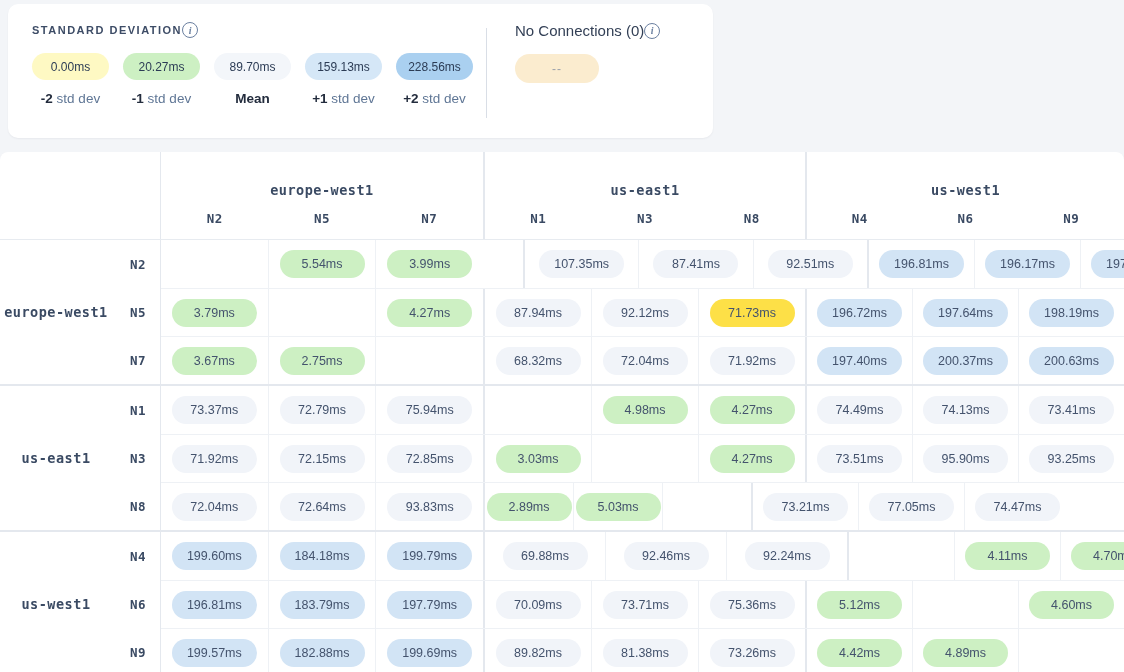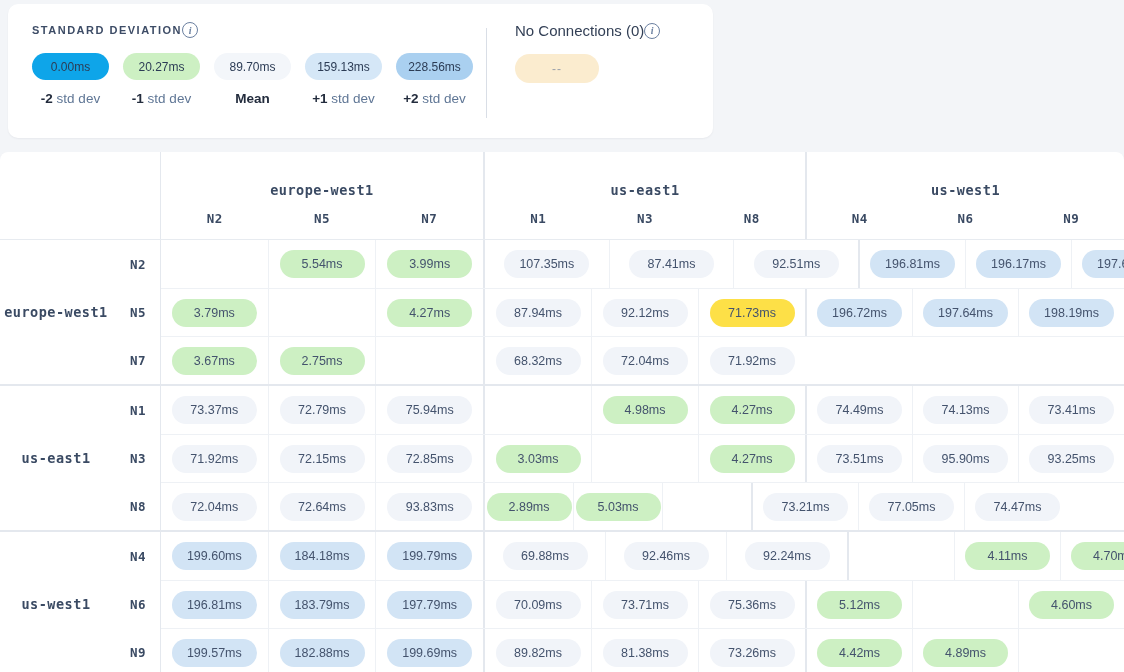--- a/index.html
+++ b/index.html
@@ -95,21 +95,21 @@
 </head>
 <body>
 
 <div class="legend-card">
   <div class="std-section">
     <div class="section-title-row">
       <span class="std-title">STANDARD DEVIATION</span>
       <span class="info-icon">i</span>
     </div>
     <div class="legend-pills" id="legend-pills">
-        <div class="legend-pill" style="background: #0ea5e9;">0.00ms</div>
+        <div class="legend-pill" style="background: #fef9c3;">0.00ms</div>
         <div class="legend-pill" style="background: rgb(205, 240, 195);">20.27ms</div>
         <div class="legend-pill" style="background: rgb(243, 246, 250);">89.70ms</div>
         <div class="legend-pill" style="background: rgb(213, 231, 247);">159.13ms</div>
         <div class="legend-pill" style="background: rgb(170, 208, 240);">228.56ms</div>
       </div>
     <div class="legend-labels" id="legend-labels">
         <div class="legend-label"><b>-2</b> std dev</div>
         <div class="legend-label"><b>-1</b> std dev</div>
         <div class="legend-label"><b>Mean</b></div>
         <div class="legend-label"><b>+1</b> std dev</div>
@@ -162,21 +162,21 @@
           <div class="cell-groups">
             <div class="cell-group" style="width: 322px;">
               <div class="cell"></div>
               <div class="cell">
                 <div class="latency-pill" style="background: rgb(205, 240, 195);">5.54ms</div>
               </div>
               <div class="cell">
                 <div class="latency-pill" style="background: rgb(205, 240, 195);">3.99ms</div>
               </div>
             </div>
-            <div class="cell-group" style="width: 375px;">
+            <div class="cell-group" style="width: 344px; margin-left: 40px;">
               <div class="cell">
                 <div class="latency-pill" style="background: rgb(241, 244, 249);">107.35ms</div>
               </div>
               <div class="cell">
                 <div class="latency-pill" style="background: rgb(241, 244, 249); text-align: right;">87.41ms</div>
               </div>
               <div class="cell">
                 <div class="latency-pill" style="background: rgb(241, 244, 249);">92.51ms</div>
               </div>
             </div>
@@ -243,20 +243,31 @@
             </div>
             <div class="cell-group" style="width: 322px;">
               <div class="cell">
                 <div class="latency-pill" style="background: rgb(241, 244, 249);">68.32ms</div>
               </div>
               <div class="cell">
                 <div class="latency-pill" style="background: rgb(241, 244, 249);">72.04ms</div>
               </div>
               <div class="cell">
                 <div class="latency-pill" style="background: rgb(241, 244, 249);">71.92ms</div>
+              </div>
+            </div>
+            <div class="cell-group" style="width: 319px;">
+              <div class="cell">
+                <div class="latency-pill" style="background: rgb(210, 228, 245);">197.40ms</div>
+              </div>
+              <div class="cell">
+                <div class="latency-pill" style="background: rgb(210, 228, 245);">200.37ms</div>
+              </div>
+              <div class="cell">
+                <div class="latency-pill" style="background: rgb(210, 228, 245);">200.63ms</div>
               </div>
             </div>
           </div>
         </div>
       </div>
       <div class="row-group">
         <div class="row-region mono-bold">us-east1</div>
         <div class="mrow">
           <div class="row-node-cell mono-bold">N1</div>
           <div class="cell-groups">

